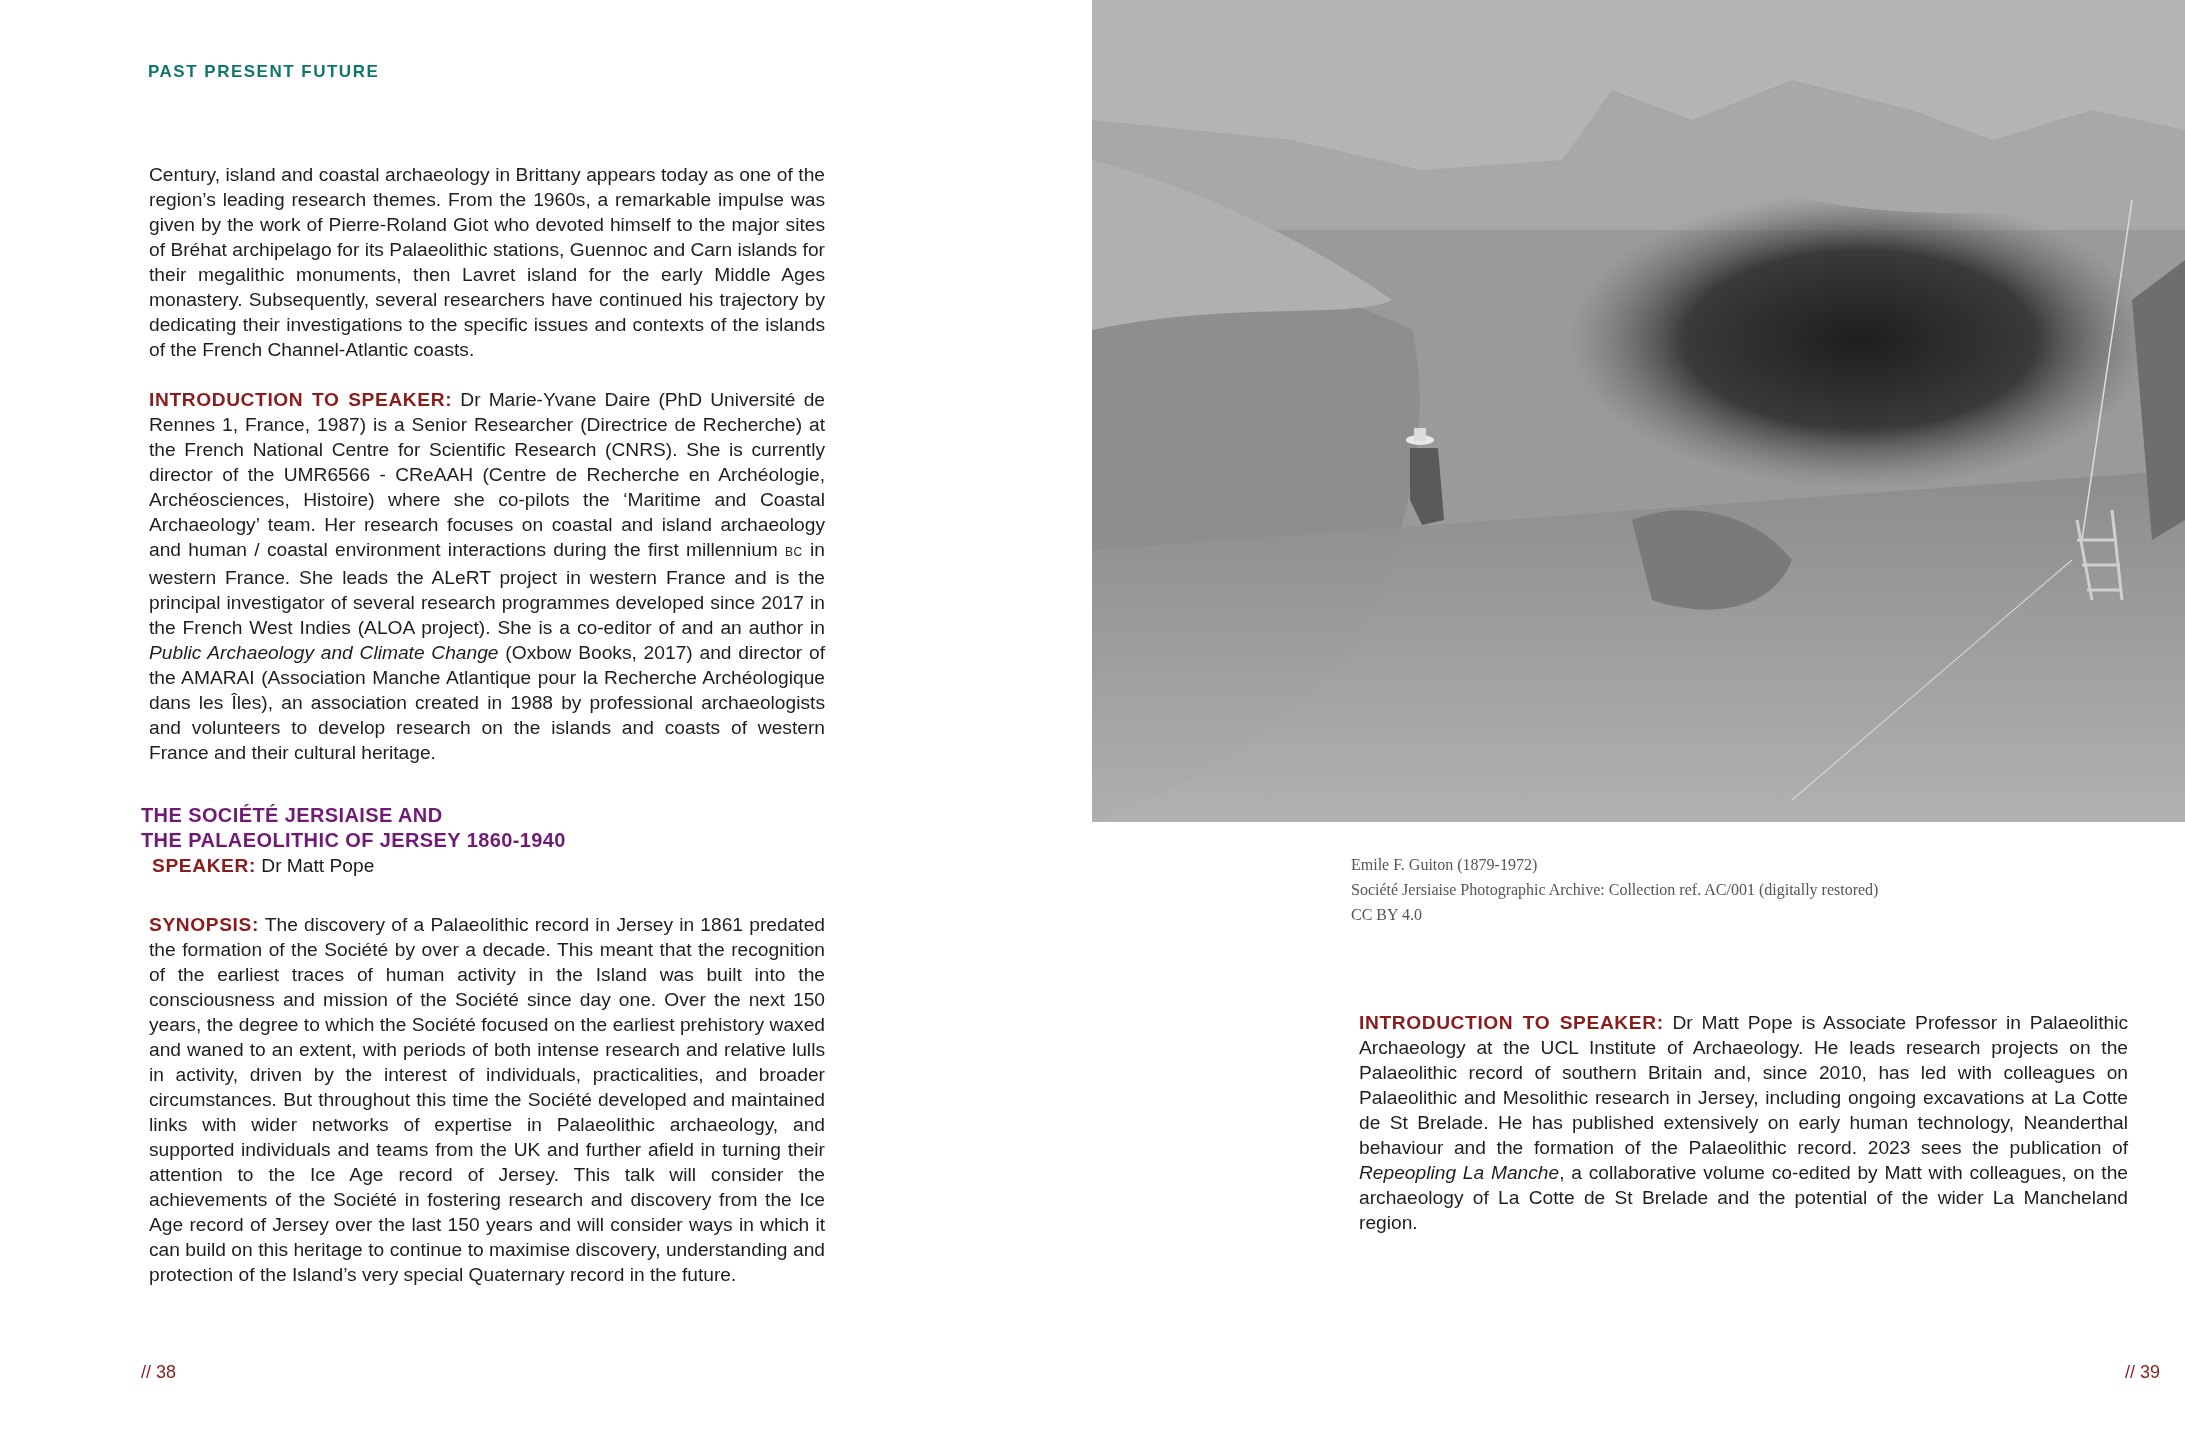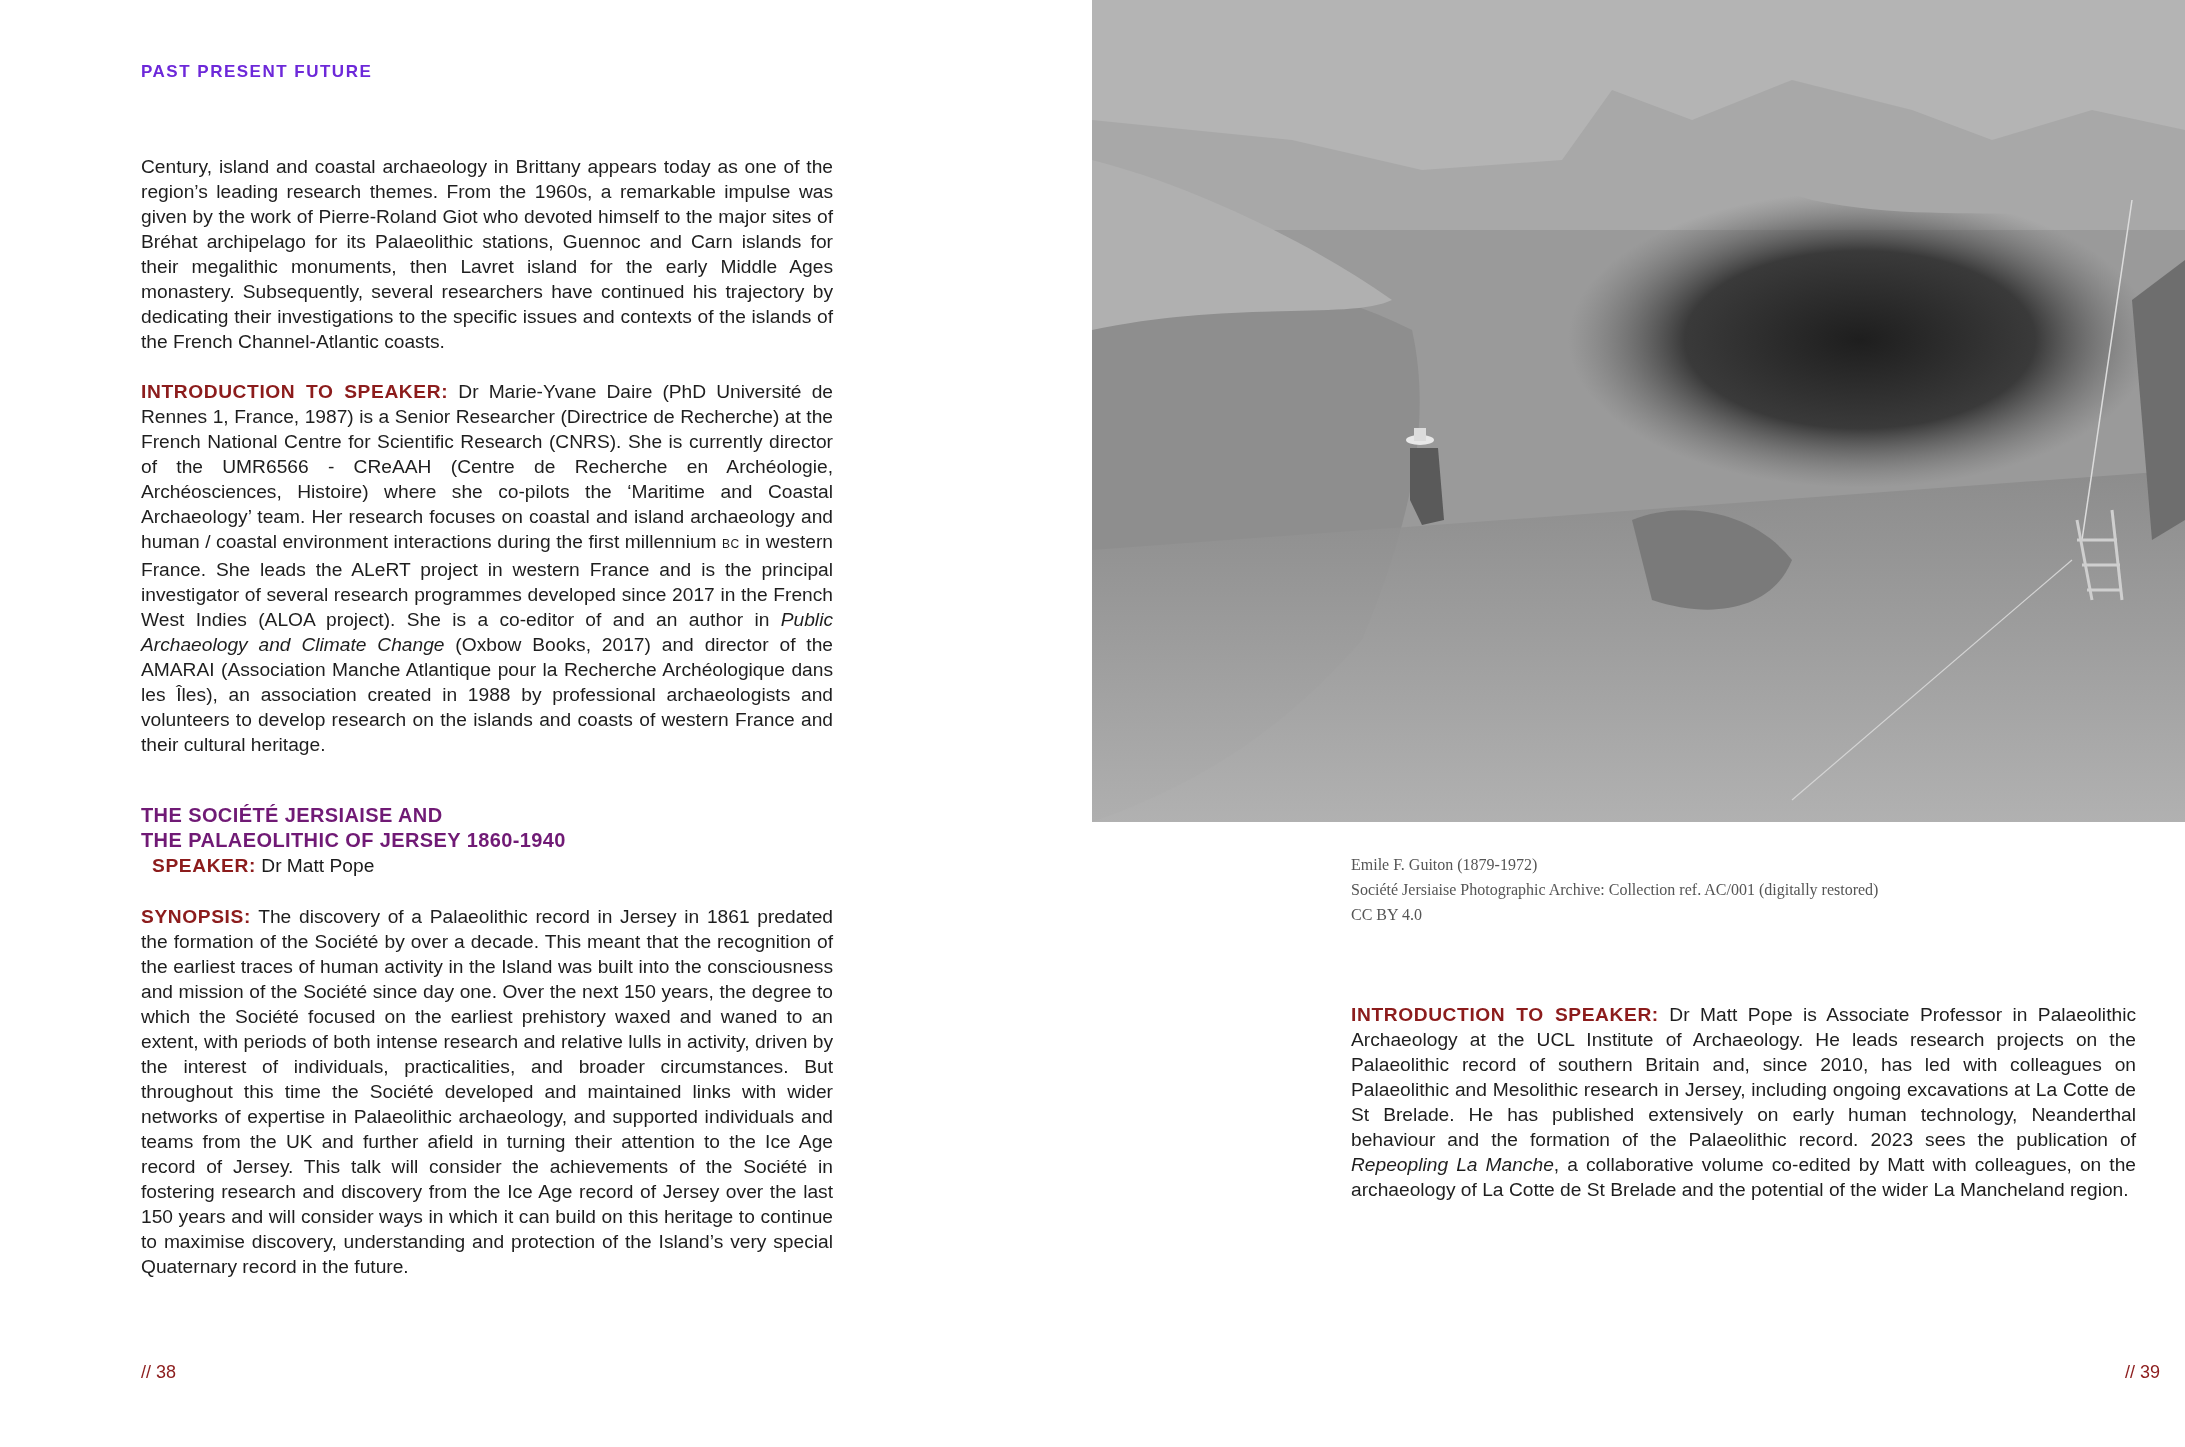--- a/index.html
+++ b/index.html
@@ -1,25 +1,25 @@
 <!DOCTYPE html>
 <html><head>
 <meta charset="utf-8">
 <style>
   html, body { margin:0; padding:0; }
   body { width:2185px; height:1447px; background:#ffffff; position:relative; overflow:hidden;
          font-family:"Liberation Sans", "DejaVu Sans", sans-serif; color:#1a1a1a; }
   .page { position:absolute; top:0; height:1447px; }
   #left-page { left:0; width:1092px; }
   #right-page { left:1092px; width:1093px; }
-  .running-head { position:absolute; left:141px; top:62px; font-size:17px; font-weight:bold;
-                  letter-spacing:1.5px; color:#6d28d9; }
+  .running-head { position:absolute; left:148px; top:62px; font-size:17px; font-weight:bold;
+                  letter-spacing:1.5px; color:#0f766e; }
   .body-text { position:absolute; font-size:19.2px; line-height:25px; text-align:justify;
                color:#1e1e1e; }
-  .body-text p { margin:0; }
+  .body-text p { margin:8px; }
   .label { color:#8c1c1c; font-weight:bold; letter-spacing:0.6px; }
   .smallcaps { font-size:12px; letter-spacing:0.5px; }
   em { font-style:italic; }
   #intro-1 { left:141px; top:154px; width:692px; }
   #intro-speaker-1 { left:141px; top:379px; width:692px; }
   .section-title { position:absolute; left:141px; top:803px; width:692px; font-size:20px;
                    line-height:25px; font-weight:bold; letter-spacing:0.4px; color:#701a75; }
   .speaker-line { position:absolute; left:141px; top:853px; font-size:19.2px; line-height:25px;margin-left:11px; }
   #synopsis { left:141px; top:904px; width:692px; }
   .folio { position:absolute; top:1362px; font-size:18px; color:#8c1c1c; }

